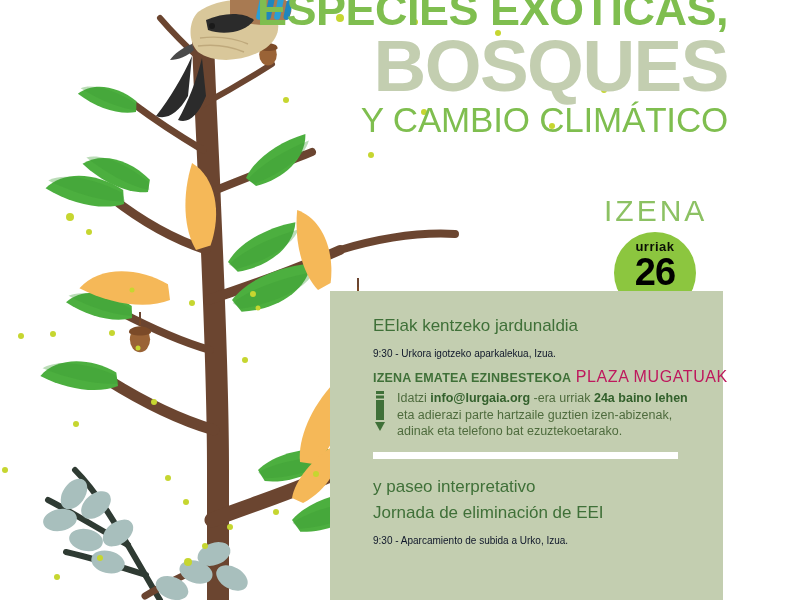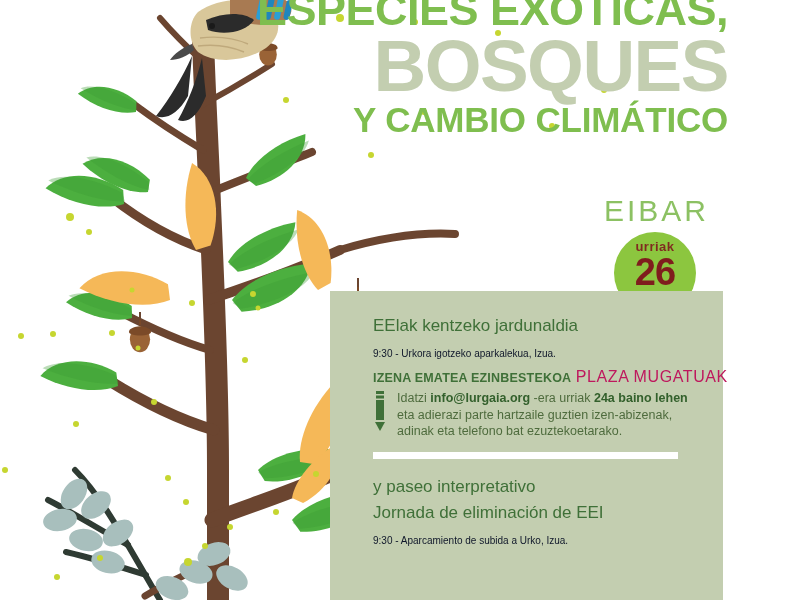--- a/index.html
+++ b/index.html
@@ -47,21 +47,21 @@
     font-size: 73px;
     font-weight: bold;
     color: #c3ceb0;
     letter-spacing: -1.5px;
     line-height: 64px;
     margin-top: 2px;
     white-space: nowrap;
   }
   .hl-line3 {
     font-size: 35px;
-    font-weight: bold;
+    font-weight: normal;
     color: #7fbe4f;
     letter-spacing: -0.2px;
     line-height: 40px;
     margin-top: 2px;
     white-space: nowrap;
   }
   
   .city {
     position: absolute;
     left: 604px;
@@ -73,21 +73,21 @@
   }
   .date-badge {
     position: absolute;
     left: 614px;
     top: 232px;
     width: 82px;
     height: 82px;
     border-radius: 50%;
     background: #8cc63f;
     text-align: center;
-    color: #7f1d1d;
+    color: #000000;
   }
   .date-top {
     font-size: 13px;
     font-weight: bold;
     letter-spacing: 0.5px;
     line-height: 13px;
     padding-top: 8px;
     opacity: 0.92;
   }
   .date-num {
@@ -335,21 +335,21 @@
       <circle cx="434" cy="589" r="3" opacity="0.8"></circle>
     </g>
   </svg>
 
   <div class="headline">
     <div class="hl-line1">ESPECIES EXÓTICAS,</div>
     <div class="hl-line2">BOSQUES</div>
     <div class="hl-line3">Y CAMBIO CLIMÁTICO</div>
   </div>
 
-  <div class="city">EIBAR</div>
+  <div class="city">IZENA</div>
 
   <div class="date-badge">
     <div class="date-top">urriak</div>
     <div class="date-num">26</div>
     <div class="date-bottom">octubre</div>
   </div>
 
   <div class="panel">
 
     <div class="sec-title">EElak kentzeko jardunaldia</div>

